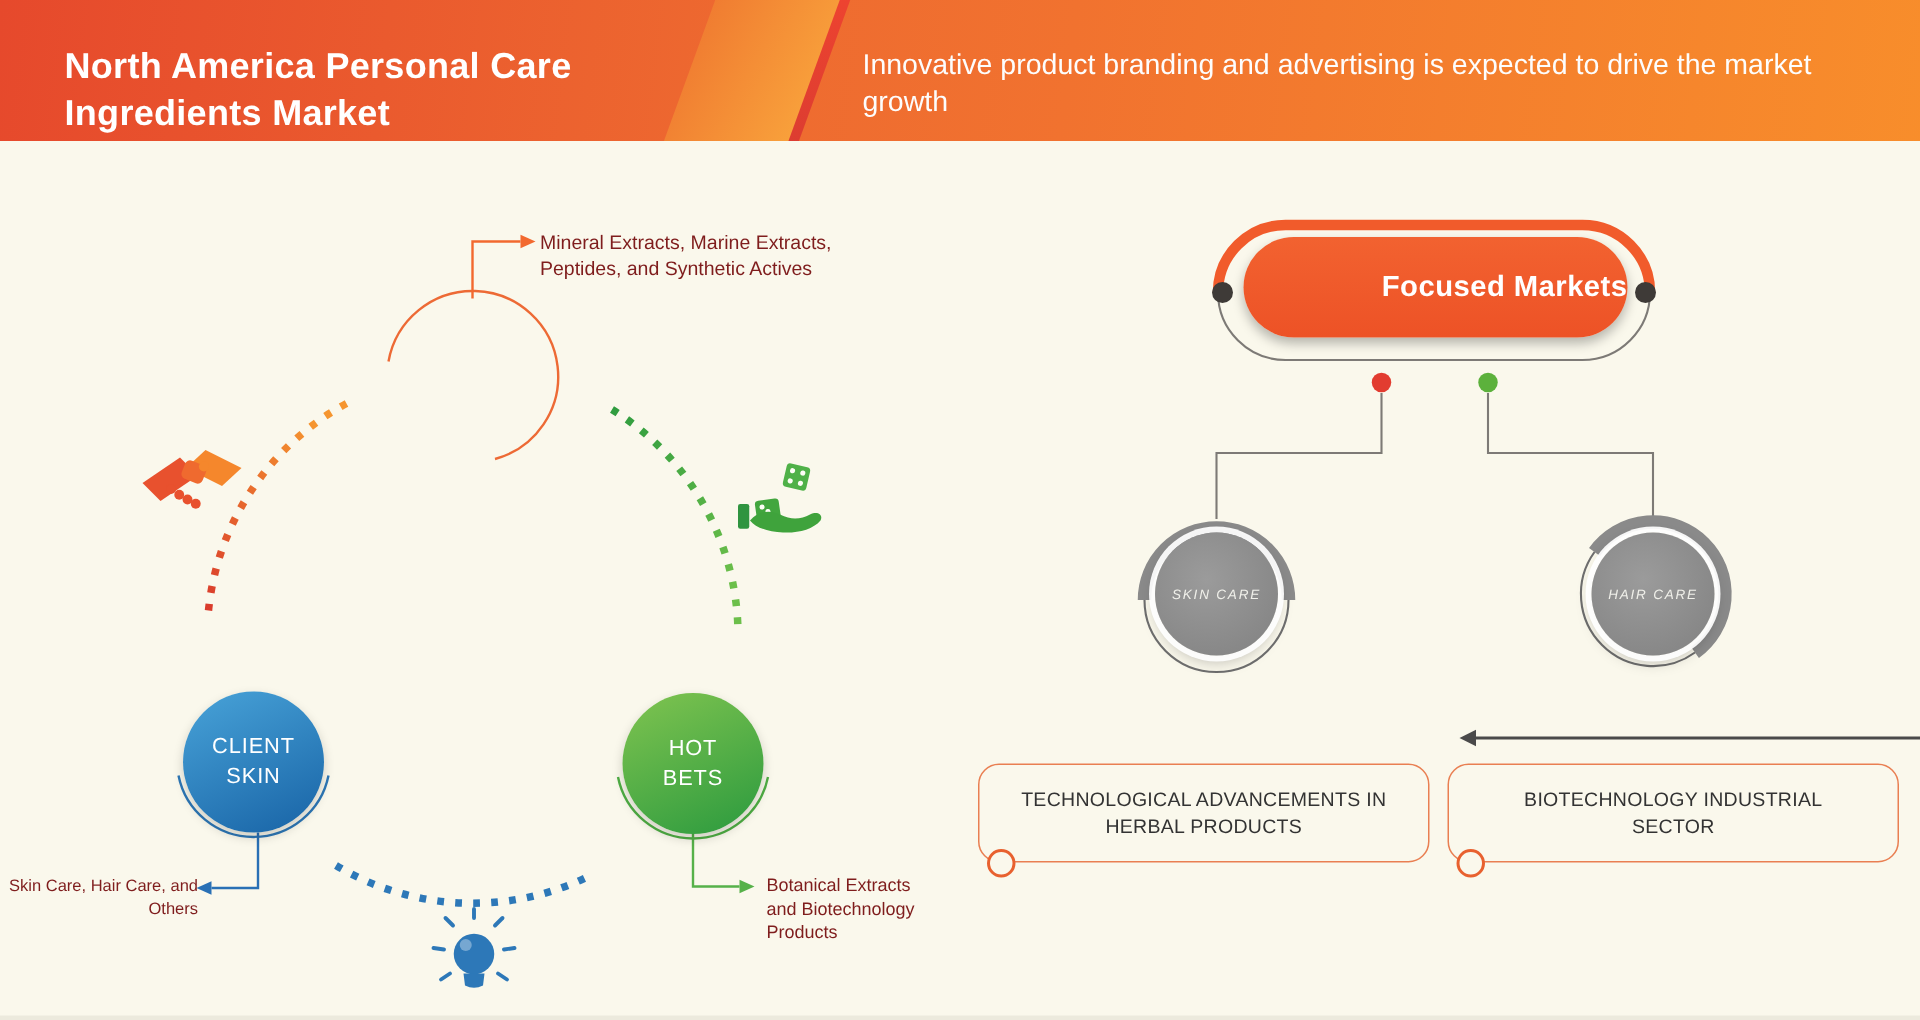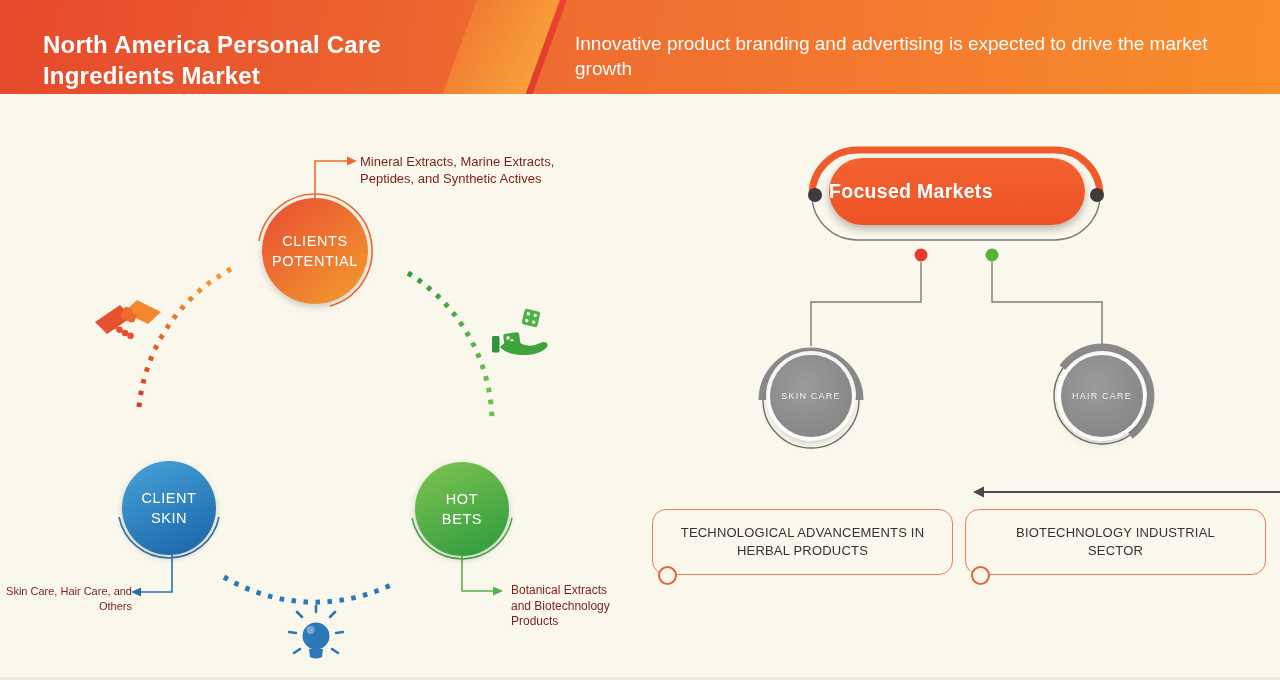--- a/index.html
+++ b/index.html
@@ -29,27 +29,27 @@
   .clabel{font-size:14.5px;line-height:20px;letter-spacing:.6px;font-weight:normal;}
   .w90{width:92px;} .w70{width:70px;} .w50{width:50px;}
   
   .ann{position:absolute;color:#7f1d1d;}
   .ann1{left:360px;top:153px;width:212px;font-size:13px;line-height:17px;}
   .ann2{left:-2px;top:584px;width:134px;font-size:11px;line-height:14.5px;text-align:right;}
   .ann3{left:511px;top:583px;width:112px;font-size:12px;line-height:15.5px;}
   
   .pill{position:absolute;left:829px;top:158px;width:256px;height:67px;border-radius:34px;
     background:linear-gradient(180deg,#f26230,#ed5226);box-shadow:0 4px 8px rgba(0,0,0,.28);
-    display:flex;align-items:center;justify-content:flex-start;color:#fff;font-size:19.5px;font-weight:bold;letter-spacing:.3px;}
+    display:flex;align-items:center;justify-content:flex-end;color:#fff;font-size:19.5px;font-weight:bold;letter-spacing:.3px;}
   
   .disc{position:absolute;width:82px;height:82px;border-radius:50%;
     background:radial-gradient(circle at 42% 38%,#9b9b9b,#878787 75%);
     box-shadow:0 0 0 4px rgba(255,255,255,.92),0 4px 10px rgba(0,0,0,.25);
     display:flex;align-items:center;justify-content:center;}
-  .disc span{color:#f0f0ea;font-size:9px;letter-spacing:1.2px;white-space:nowrap;}
+  .disc span{color:#f0f0ea;font-size:9px;letter-spacing:1.2px;white-space:nowrap;font-style:italic;}
   .skin{left:770px;top:355px;} .hair{left:1061px;top:355px;}
   
   .opp-heading{position:absolute;left:650px;top:482px;font-size:18.5px;color:#3e3e3e;letter-spacing:.4px;}
   .opp-box{position:absolute;top:509px;width:301px;height:66px;border:1.5px solid #e97f52;border-radius:14px;
     box-sizing:border-box;display:flex;align-items:center;justify-content:center;padding:12px 26px;}
   .box1{left:652px;} .box2{left:965px;}
   .opp-text{font-size:13px;color:#333333;text-align:center;line-height:18px;letter-spacing:.2px;}
   .corner-dot{position:absolute;left:5px;bottom:-11px;width:19px;height:19px;border-radius:50%;
     border:2.5px solid #e8612f;background:#faf8ec;box-sizing:border-box;}
   .bottom-strip{position:absolute;left:0;right:0;bottom:0;height:3px;background:#eceadd;}
@@ -160,23 +160,20 @@
       <path d="M 1063 368 A 48 48 0 1 1 1130 435" fill="none" stroke="#8a8a8a" stroke-width="9"></path>
       <path d="M 1063 368 A 48 48 0 0 0 1130 435" fill="none" stroke="#6e6e6e" stroke-width="1.4"></path>
     </g>
 
     <g>
       <line x1="1280" y1="492" x2="984" y2="492" stroke="#4a4a4a" stroke-width="2"></line>
       <polygon points="984,486.5 973,492 984,497.5" fill="#4a4a4a"></polygon>
     </g>
   </svg>
 
-  <div class="circle c1">
-    <span class="clabel w90">CLIENTS POTENTIAL</span>
-  </div>
   <div class="circle c2">
     <span class="clabel w70">CLIENT SKIN</span>
   </div>
   <div class="circle c3">
     <span class="clabel w50">HOT BETS</span>
   </div>
 
   <div class="ann ann1">Mineral Extracts, Marine Extracts, Peptides, and Synthetic Actives</div>
   <div class="ann ann2">Skin Care, Hair Care, and Others</div>
   <div class="ann ann3">Botanical Extracts and Biotechnology Products</div>

